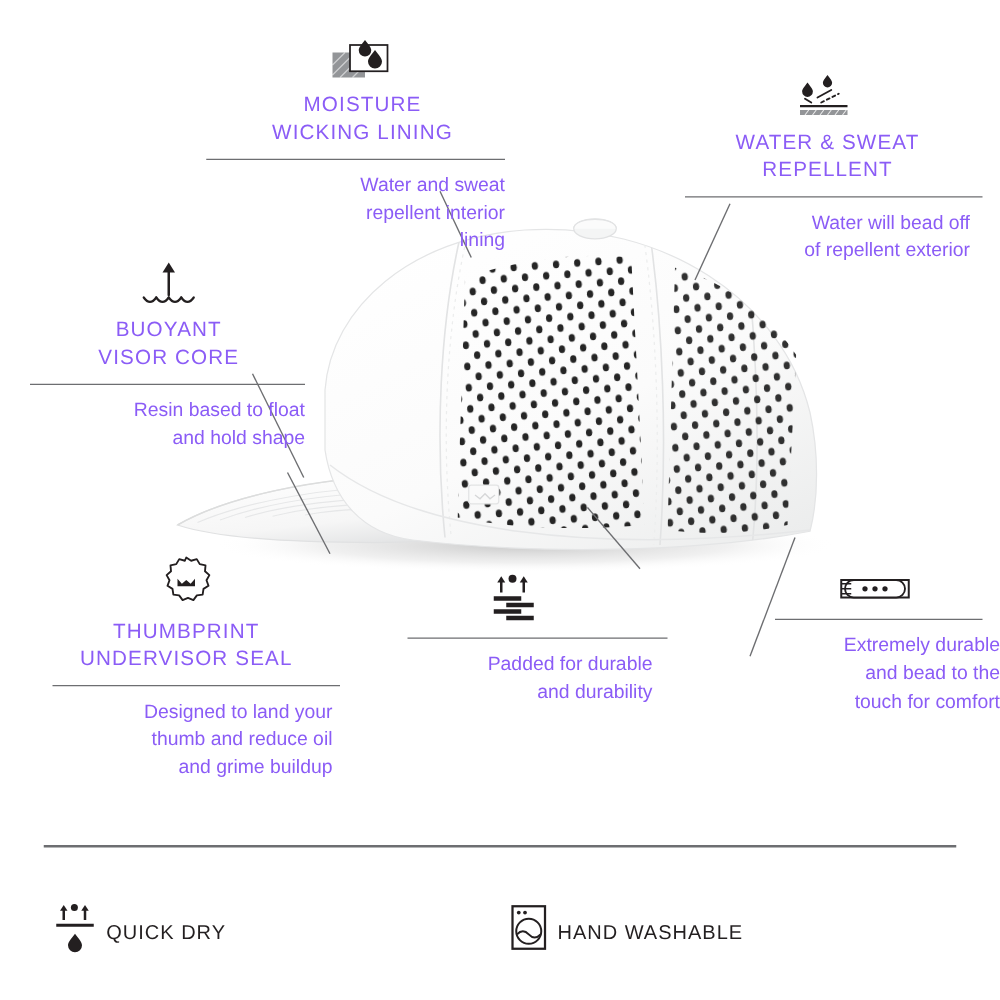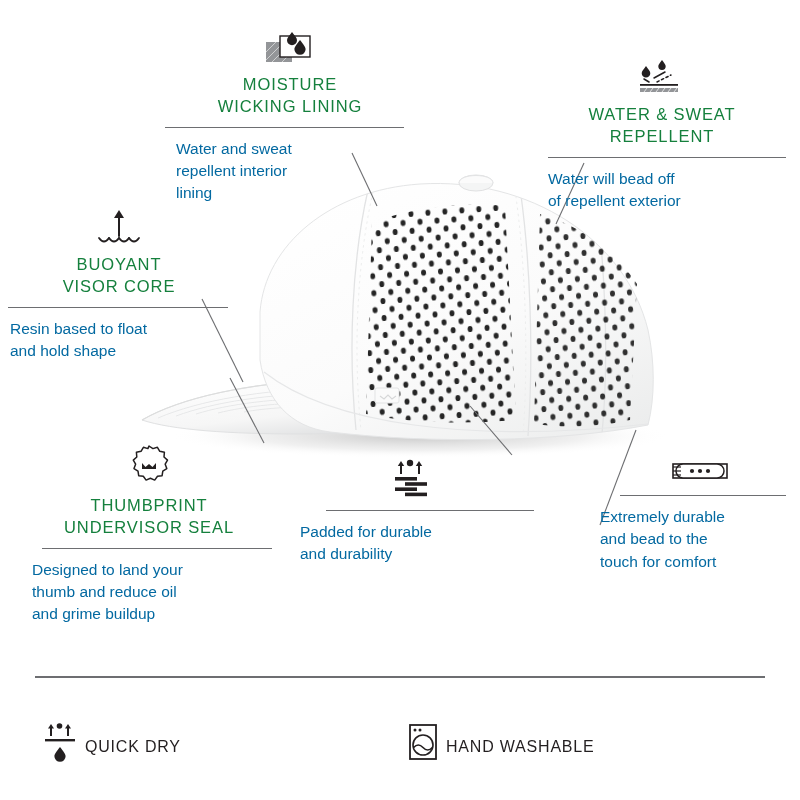--- a/index.html
+++ b/index.html
@@ -36,42 +36,42 @@
     align-items: flex-end;
     justify-content: center;
     margin-bottom: 6px;
   }
   .callout .title {
     font-size: 16.5px;
     letter-spacing: 0.9px;
     line-height: 1.32;
     text-align: center;
     font-weight: 400;
-    color: #15803d;
+    color: #8b5cf6;
     text-transform: uppercase;
     white-space: pre-line;
   }
   .callout .rule {
     height: 1px;
     background: #6d6e71;
     margin: 9px 0 10px 0;
   }
   .callout .desc {
     font-size: 15.5px;
     line-height: 1.45;
-    text-align: left;
-    color: #0369a1;
+    text-align: right;
+    color: #8b5cf6;
     white-space: pre-line;
     font-weight: 400;
   }
 
   
   #callout-moisture   { left: 176px; top: 22px;  width: 228px; }
   #callout-water      { left: 548px; top: 52px;  width: 228px; }
-  #callout-buoyant    { left: 10px;  top: 202px; width: 218px; }
+  #callout-buoyant    { left: 26px;  top: 202px; width: 218px; }
   #callout-thumb      { left: 32px;  top: 443px; width: 234px; }
   #callout-odor       { left: 300px; top: 455px; width: 222px; }
   #callout-thermo     { left: 600px; top: 440px; width: 200px; }
 
   #callout-moisture .rule { margin-left: -11px; margin-right: 0; }
   #callout-water .rule    { margin-left: 0; margin-right: -10px; }
   #callout-buoyant .rule  { margin-left: -2px; }
   #callout-thumb .rule    { margin-left: 10px; margin-right: -6px; }
   #callout-odor .rule     { margin-left: 26px; margin-right: -12px; }
   #callout-thermo .rule   { margin-left: 20px; margin-right: 14px; }

